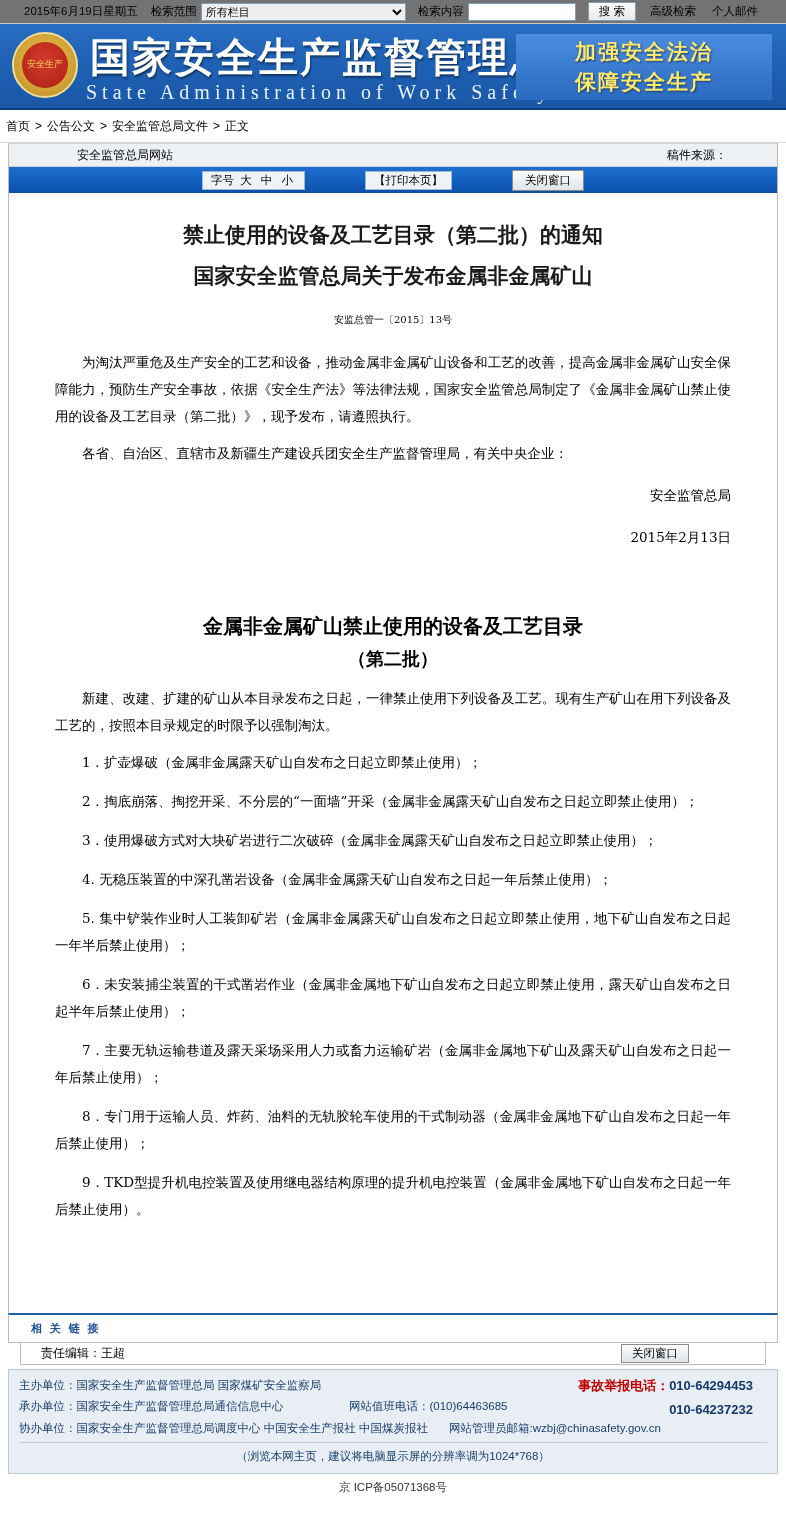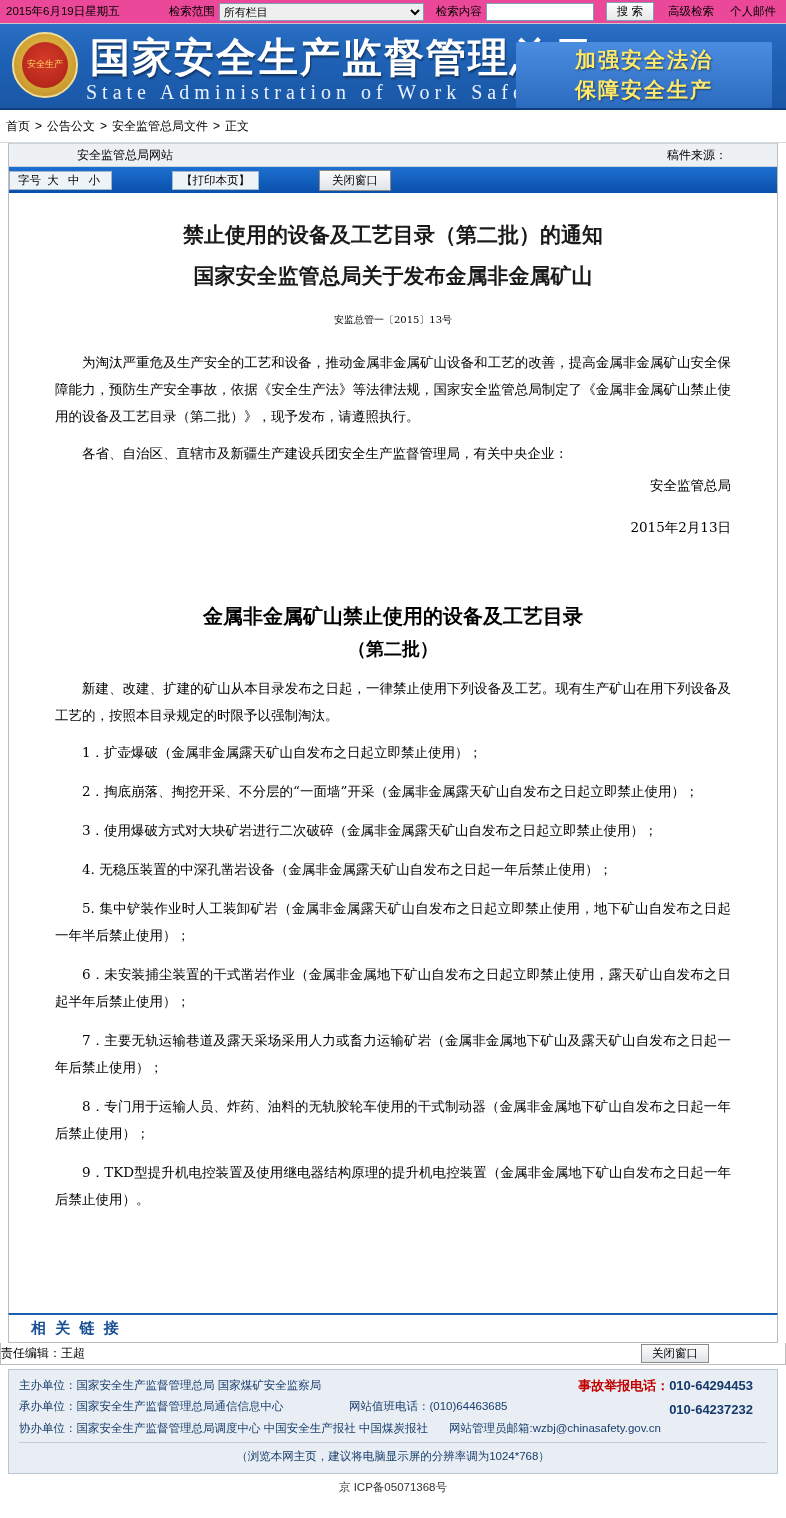--- a/index.html
+++ b/index.html
@@ -16,22 +16,22 @@
     font-size: 12px;
     color: #000;
   }
 
   
   .topbar {
     height: 24px;
     display: flex;
     align-items: center;
     border-bottom: 1px solid #c8c8c8;
-    padding: 0 6px;
-    background: #ec4899;
+    padding: 0 24px;
+    background: #737373;
     font-size: 11.5px;
   }
   .topbar .spacer { flex: 1; }
   .topbar label { margin-right: 4px; }
   .topbar select {
     width: 205px; height: 18px;
     font-size: 11px;
     font-family: "Liberation Sans", sans-serif;
     border: 1px solid #7f9db9;
     margin-right: 12px;
@@ -84,21 +84,21 @@
     text-shadow: 1px 2px 2px rgba(0,0,0,.45);
   }
   .banner .title-en {
     position: absolute; left: 86px; top: 57px;
     font-family: "Liberation Serif", serif;
     font-size: 20px;
     color: #eaf2ff;
     letter-spacing: 5px;
   }
   .banner .slogan {
-    position: absolute; right: 14px; top: 18px;
+    position: absolute; right: 14px; top: 10px;
     width: 256px; height: 66px;
     background: linear-gradient(180deg,#4b8de0 0%, #2b6cc0 100%);
     border-radius: 2px;
     display: flex; flex-direction: column; align-items: center; justify-content: center;
     gap: 2px;
   }
   .banner .slogan div {
     font-family: "DejaVu Serif", serif;
     font-weight: bold;
     font-size: 21px;
@@ -134,21 +134,21 @@
     font-size: 12px;
     padding: 9px 10px;
   }
   .meta .src { width: 42%; padding-left: 58px; }
   .meta .date { width: 26%; text-align: center; color: #333; margin-top: 46px; }
   .meta .from { flex: 1; text-align: right; padding-right: 40px; }
 
   .toolbar {
     height: 26px;
     background: linear-gradient(180deg,#1d6fd0 0%, #0a50ab 100%);
-    display: flex; align-items: center; 
+    display: flex; align-items: center; justify-content: center;
     gap: 60px;
     position: relative;
   }
   .toolbar .grp {
     background: #eef3f8;
     border: 1px solid #9fb7cc;
     font-size: 11.5px;
     padding: 1px 8px;
     color: #000;
     cursor: pointer;
@@ -186,21 +186,21 @@
     font-size: 13.5px;
     line-height: 2.0;
     text-align: justify;
     margin: 0 0 10px 0;
   }
   .p.indent { text-indent: 2em; }
   .sign {
     font-family: "DejaVu Serif", serif;
     font-size: 13.5px;
     text-align: right;
-    margin-top: 10px;
+    margin-top: 20px;
   }
   .sign.second { margin-top: 24px; }
 
   .sec-title {
     font-family: "DejaVu Serif", serif;
     font-weight: bold;
     font-size: 20px;
     text-align: center;
     margin-top: 58px;
     line-height: 2.1;
@@ -227,30 +227,30 @@
     border: 1px solid #bcbcbc;
     border-top: 2px solid #1a5fae;
     height: 30px;
     display: flex; align-items: center;
     padding-left: 22px;
     background: #fff;
   }
   .related .label {
     font-family: "DejaVu Serif", serif;
     font-weight: bold;
-    font-size: 15px;
+    font-size: 11px;
     color: #1a4e96;
     letter-spacing: 2px;
   }
   .editor {
-    margin: 0 0;
+    margin: 0 20px;
     height: 22px;
     display: flex; align-items: center;
     font-size: 12px;
-    padding: 0 6px 0 0;
+    padding: 0 6px 0 20px;
     border-left: 1px solid #bcbcbc;
     border-right: 1px solid #bcbcbc;
     border-bottom: 1px solid #bcbcbc;
     background: #fff;
   }
   .editor .sp { flex: 1; }
   .editor .closebtn2 {
     background: linear-gradient(#fcfcfc,#dfe4e8);
     border: 1px solid #8a8a8a;
     font-size: 11.5px;

